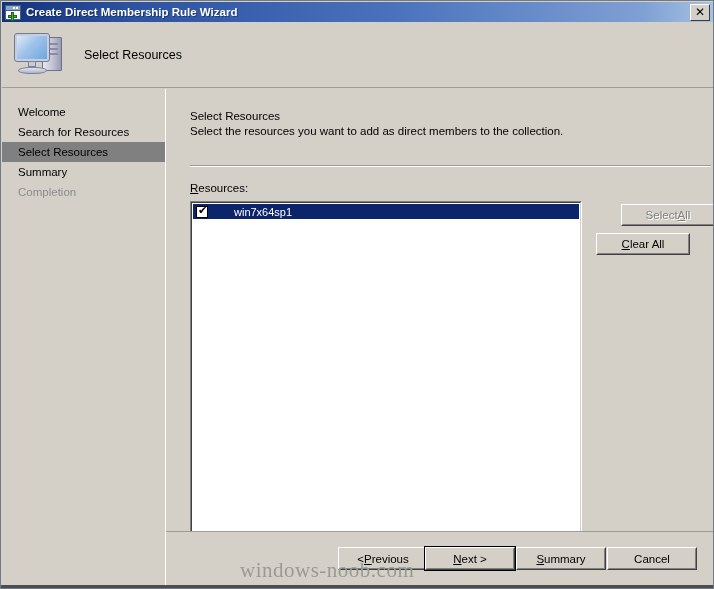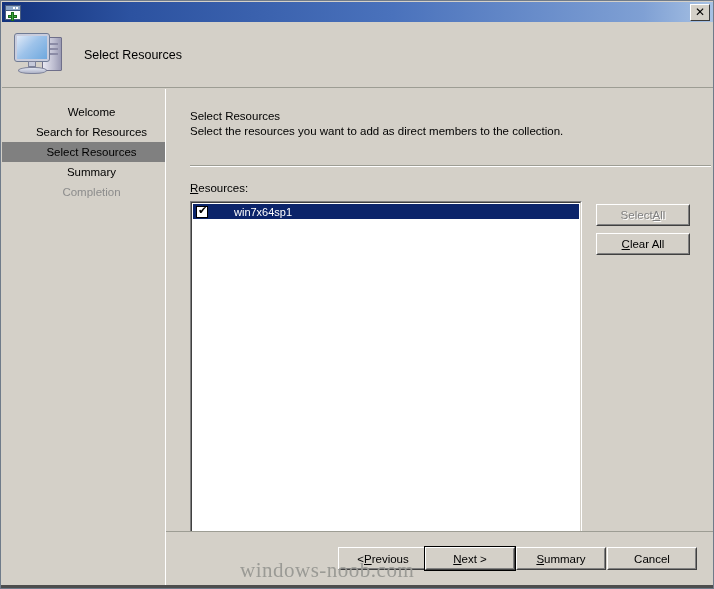--- a/index.html
+++ b/index.html
@@ -184,21 +184,20 @@
   }
 
   
   #sidebar {
     position: absolute;
     left: 1px;
     top: 88px;
     width: 163px;
     height: 500px;
     background: #d4d0c8;
-    text-align: center;
   }
   #sidebar-divider {
     position: absolute;
     left: 164px;
     top: 88px;
     width: 1px;
     height: 500px;
     background: #ffffff;
   }
   .nav-item {
@@ -347,21 +346,21 @@
     left: 0; top: 0; right: 0; bottom: 0;
     border: 1px solid #d4d0c8;
     border-right-color: #808080;
     border-bottom-color: #808080;
     pointer-events: none;
   }
   .side-button.disabled {
     color: #808080;
     text-shadow: 1px 1px 0 #ffffff;
   }
-  #select-all-button { left: 430px; top: 115px; }
+  #select-all-button { left: 455px; top: 115px; }
   #clear-all-button  { left: 430px; top: 144px; }
 
   
   #footer-rule {
     position: absolute;
     left: 165px;
     top: 530px;
     width: 548px;
     height: 1px;
     background: #ffffff;
@@ -438,20 +437,21 @@
 <div id="window">
 
   <div id="titlebar">
     <div id="titlebar-icon">
       <div class="tb-strip"></div>
       <div class="tb-dot" style="left:7px;"></div>
       <div class="tb-dot" style="left:10px;"></div>
       <div class="tb-plus-h"></div>
       <div class="tb-plus-v"></div>
     </div>
+    <span id="titlebar-title">Create Direct Membership Rule Wizard</span>
     <div id="close-button">
       <span class="x-glyph">✕</span>
     </div>
   </div>
 
   <div id="header">
     <div id="header-icon">
       <div class="tower"></div>
       <div class="tower-slot" style="top:14px;"></div>
       <div class="tower-slot" style="top:19px;"></div>

